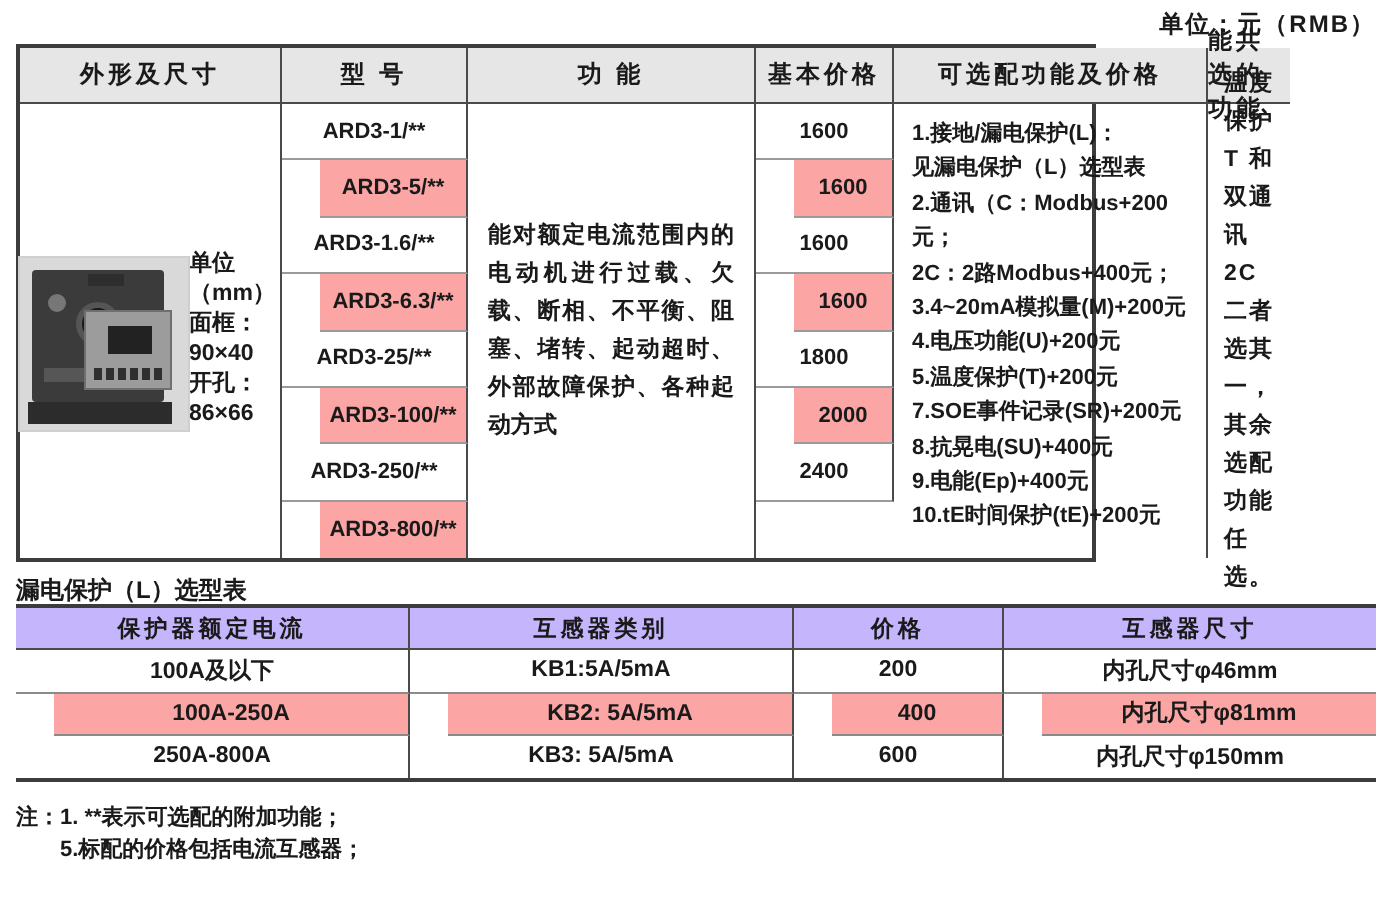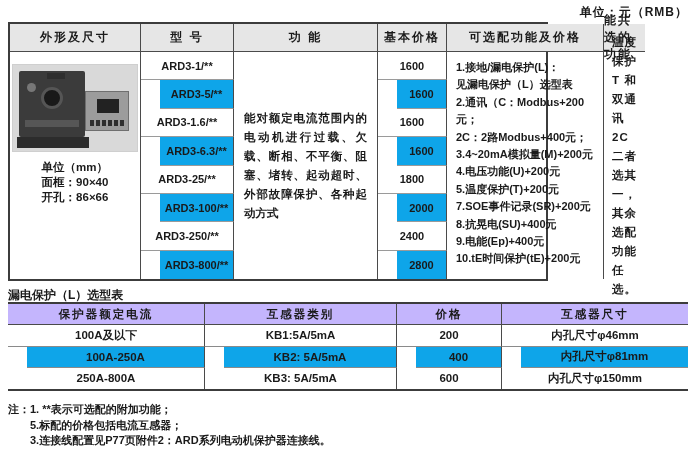--- a/index.html
+++ b/index.html
@@ -14,23 +14,23 @@
     border:2px solid #3c3c3c;
     display:grid;
     grid-template-columns:131px 93px 144px 69px 157px 1fr;
     grid-template-rows:28px repeat(8, 1fr);
   }
   .cell { border-right:1px solid #4a4a4a; display:flex; align-items:center; justify-content:center; }
   .cell.last { border-right:none; }
   .hcell { background:#e6e6e6; border-bottom:1px solid #4a4a4a; font-size:12px; font-weight:bold; letter-spacing:2px; }
   .mcell, .pcell { font-size:11px; font-weight:bold; border-bottom:1px solid #9a9a9a; }
   .mcell.lastrow, .pcell.lastrow { border-bottom:none; }
-  .alt { background:#0ea5e9;margin-left:19px; }
+  .alt { background:#fca5a5;margin-left:19px; }
   .span-rows { grid-row:2 / 10; }
-  .col1 { grid-column:1; flex-direction:column; justify-content:flex-start; }
+  .col1 { grid-column:1; flex-direction:row; justify-content:center; }
   .col3 { grid-column:3; padding:6px 10px; }
   .col5 { grid-column:5; align-items:flex-start; padding:7px 8px 0 9px; }
   .col6 { grid-column:6; padding:4px 8px; }
 
   .func-text { font-size:11.5px; font-weight:bold; line-height:19px; text-align:justify; }
   .opt-lines { font-size:11px; font-weight:bold; line-height:17.4px; }
   .shared-text { font-size:11.5px; font-weight:bold; line-height:19px; text-align:justify; letter-spacing:1px; }
 
   
   .photo { margin-top:13px; width:124px; height:86px; background:#d9d9d9; position:relative; box-shadow:0 0 0 1px #cfcfcf; }
@@ -115,21 +115,20 @@
       <div class="func-text">能对额定电流范围内的电动机进行过载、欠载、断相、不平衡、阻塞、堵转、起动超时、外部故障保护、各种起动方式</div>
     </div>
 
     <div class="cell pcell" style="grid-column:4;grid-row:2">1600</div>
     <div class="cell pcell alt" style="grid-column:4;grid-row:3">1600</div>
     <div class="cell pcell" style="grid-column:4;grid-row:4">1600</div>
     <div class="cell pcell alt" style="grid-column:4;grid-row:5">1600</div>
     <div class="cell pcell" style="grid-column:4;grid-row:6">1800</div>
     <div class="cell pcell alt" style="grid-column:4;grid-row:7">2000</div>
     <div class="cell pcell" style="grid-column:4;grid-row:8">2400</div>
-    <div class="cell pcell alt lastrow" style="grid-column:4;grid-row:9">2800</div>
 
     <div class="cell col5 span-rows">
       <div class="opt-lines">
         <div>1.接地/漏电保护(L)：</div>
         <div>见漏电保护（L）选型表</div>
         <div>2.通讯（C：Modbus+200元；</div>
         <div>2C：2路Modbus+400元；</div>
         <div>3.4~20mA模拟量(M)+200元</div>
         <div>4.电压功能(U)+200元</div>
         <div>5.温度保护(T)+200元</div>
@@ -167,17 +166,16 @@
     <div class="lcell lastrow">KB3: 5A/5mA</div>
     <div class="lcell lastrow">600</div>
     <div class="lcell lastrow lastcol">内孔尺寸φ150mm</div>
   </div>
 
   <div class="notes">
     <div class="prefix">注：</div>
     <div>
       <div>1. **表示可选配的附加功能；</div>
       <div>5.标配的价格包括电流互感器；</div>
-      <div>3.连接线配置见P77页附件2：ARD系列电动机保护器连接线。</div>
     </div>
   </div>
 
 </div>
 
 </body></html>

